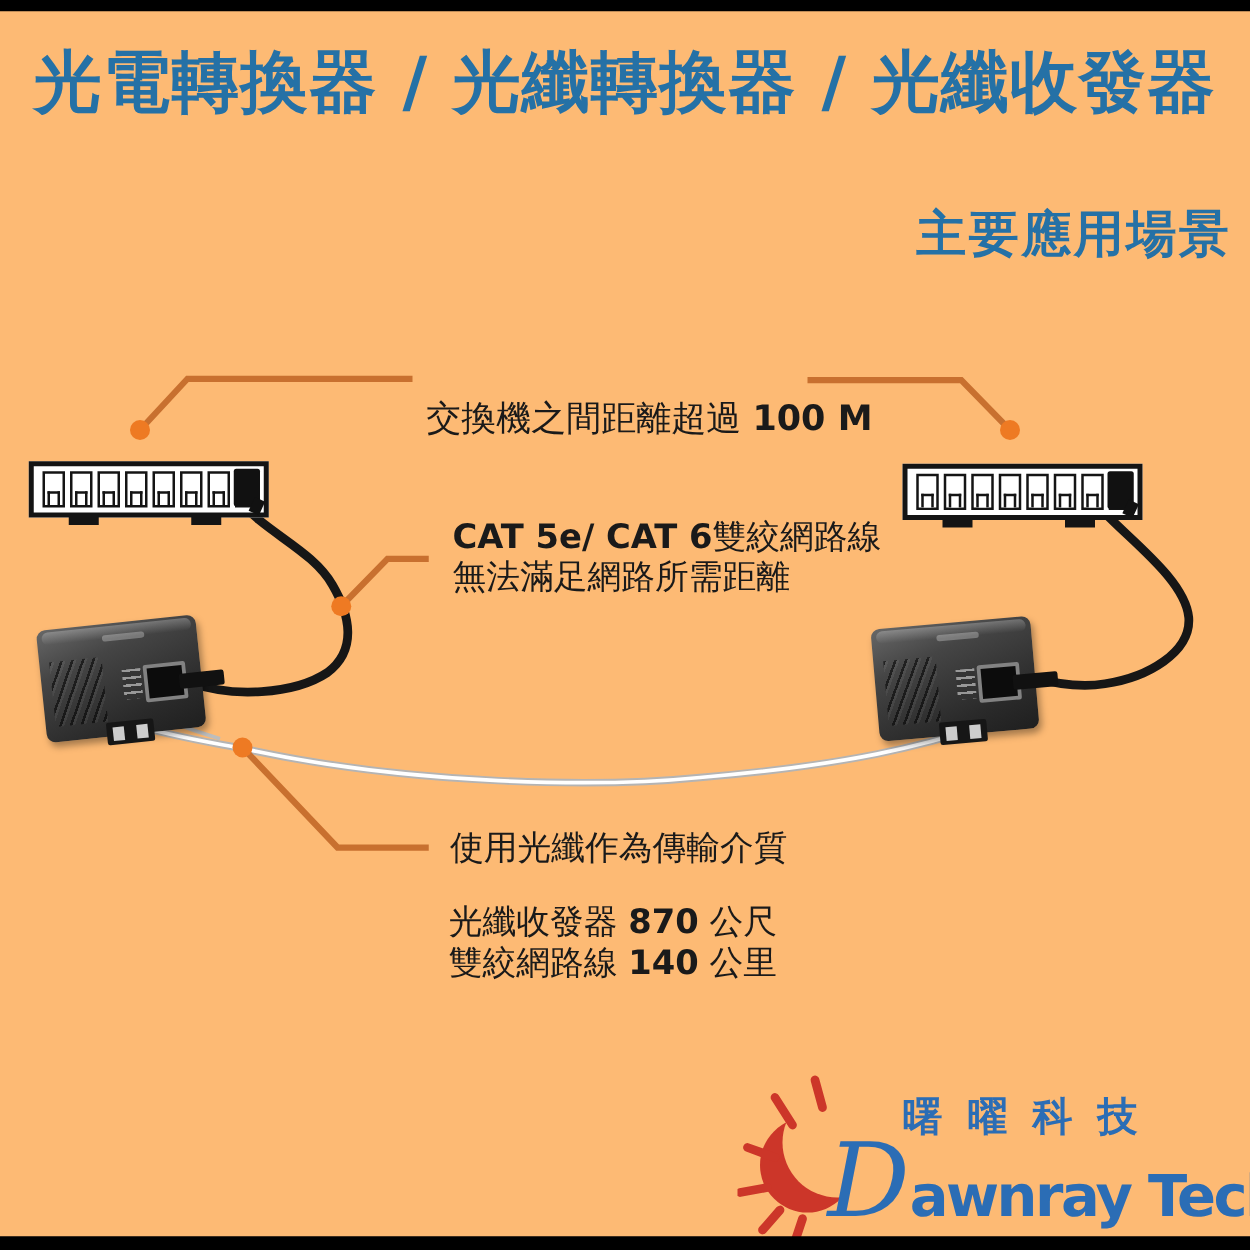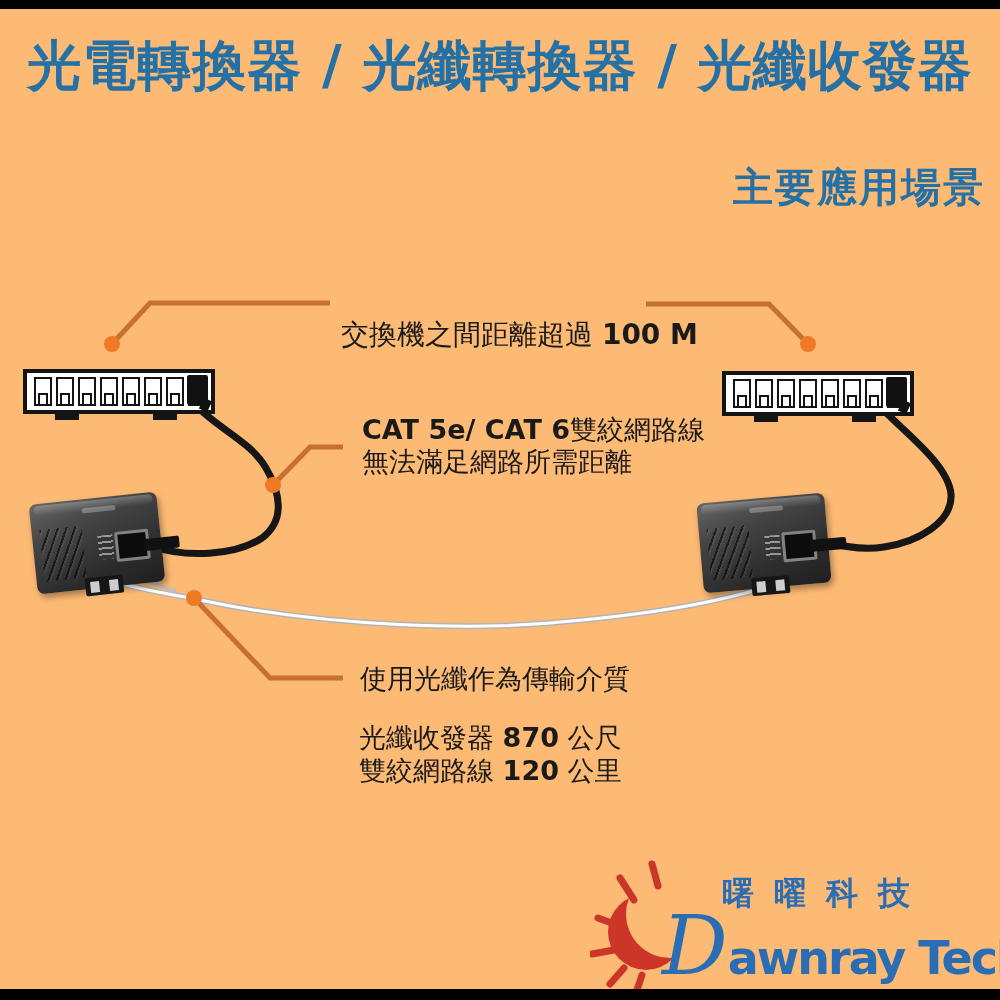--- a/index.html
+++ b/index.html
@@ -169,21 +169,21 @@
   <div class="ann ann-fiber">使用光纖作為傳輸介質</div>
 
   <div class="ann ann-specs">
     <div>
       <span>光纖收發器</span>
       <span class="num">870</span>
       <span>公尺</span>
     </div>
     <div>
       <span>雙絞網路線</span>
-      <span class="num">120</span>
+      <span class="num">140</span>
       <span>公里</span>
     </div>
   </div>
 
   <svg class="layer" style="left:590px;top:856px;" width="120" height="140" viewBox="0 0 120 140">
     <defs>
       <mask id="crescent">
         <rect x="0" y="0" width="120" height="140" fill="#fff"></rect>
         <circle cx="80" cy="58" r="44" fill="#000"></circle>
       </mask>

